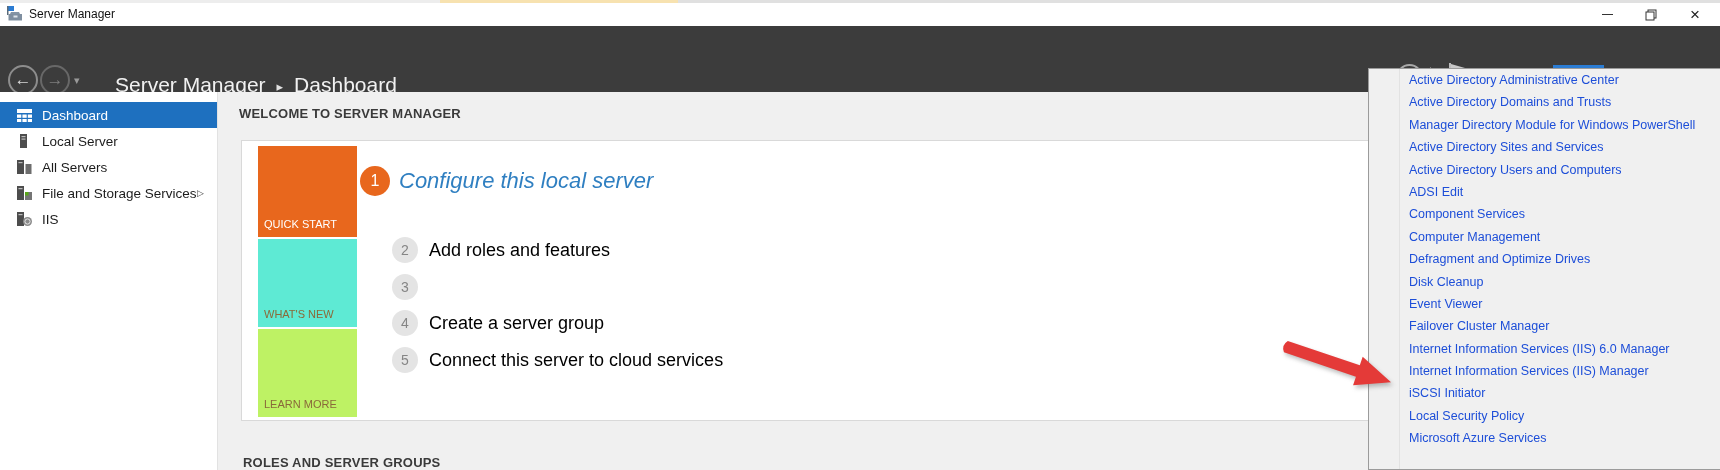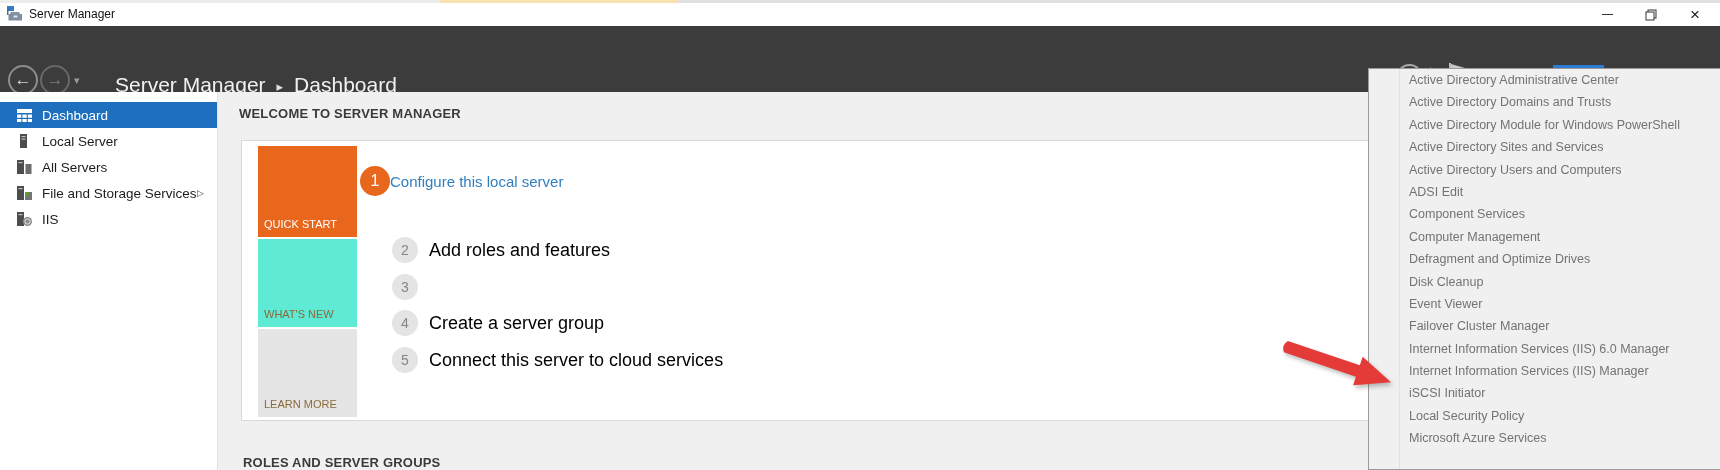--- a/index.html
+++ b/index.html
@@ -50,42 +50,42 @@
   
   .welcome-header{position:absolute;left:239px;top:106px;font-size:13px;font-weight:bold;color:#3a3a3a;letter-spacing:.2px;}
   .tile{position:absolute;left:241px;top:140px;width:1128px;height:281px;background:#ffffff;border:1px solid #d9d9d9;}
   .orange-col{position:absolute;left:16px;top:5px;width:99px;}
   .oc-sec{width:99px;margin-bottom:2px;position:relative;}
   .oc-sec .oc-label{position:absolute;left:6px;bottom:7px;font-size:11px;}
   .oc-1{height:91px;background:#e8671d;}
   .oc-1 .oc-label{color:#ffffff;}
   .oc-2{height:88px;background:#5eead4;}
   .oc-2 .oc-label,.oc-3 .oc-label{color:#8a6a3a;}
-  .oc-3{height:88px;background:#e5e5e5;margin-bottom:0;padding-left:8px;}
+  .oc-3{height:88px;background:#bef264;margin-bottom:0;padding-left:8px;}
 
   .step{position:absolute;display:flex;align-items:center;}
   .step .circ{border-radius:50%;display:flex;align-items:center;justify-content:center;}
   .step1{left:360px;top:166px;}
   .step1 .circ{width:30px;height:30px;background:#e8671d;color:#fff;font-size:16px;}
-  .step1 .lbl{margin-left:0;font-size:15px;color:#2f7fc1;}
+  .step1 .lbl{margin-left:9px;font-size:22px;color:#2f7fc1;font-style:italic;}
   .stepN .circ{width:26px;height:26px;background:#e4e4e4;color:#858585;font-size:14px;}
   .stepN .lbl{margin-left:11px;font-size:18px;color:#000000;}
   .step2{left:392px;top:237px;}
   .step3{left:392px;top:274px;}
   .step4{left:392px;top:310px;}
   .step5{left:392px;top:347px;}
 
   .roles-header{position:absolute;left:243px;top:455px;font-size:13px;font-weight:bold;color:#3a3a3a;letter-spacing:.2px;}
 
   
   .tools-menu{position:absolute;left:1368px;top:68px;width:352px;height:402px;background:#f0f0f0;
               border:1px solid #9b9b9b;border-right:none;z-index:5;overflow:hidden;}
   .tm-gutter{position:absolute;left:30px;top:0;bottom:0;width:1px;background:#e2e2e2;}
   .tm-items{position:absolute;left:0;top:0;right:0;display:flex;flex-direction:column;}
-  .tm-item{height:22.4px;line-height:22.4px;padding-left:40px;font-size:12.5px;color:#737373;white-space:nowrap;}
+  .tm-item{height:22.4px;line-height:22.4px;padding-left:40px;font-size:12.5px;color:#1d4ed8;white-space:nowrap;}
 
   
   .anno-arrow{position:absolute;left:1272px;top:334px;z-index:10;filter:drop-shadow(2px 3px 2px rgba(70,70,70,.35));}
 </style>
 </head>
 <body>
 
 <div id="screen">
 
   <div class="top-strip">
@@ -234,21 +234,21 @@
     <div class="lbl">Connect this server to cloud services</div>
   </div>
 
   <div class="roles-header">ROLES AND SERVER GROUPS</div>
 
   <div class="tools-menu">
     <div class="tm-gutter"></div>
     <div class="tm-items">
       <div class="tm-item">Active Directory Administrative Center</div>
       <div class="tm-item">Active Directory Domains and Trusts</div>
-      <div class="tm-item">Active Directory Module for Windows PowerShell</div>
+      <div class="tm-item">Manager Directory Module for Windows PowerShell</div>
       <div class="tm-item">Active Directory Sites and Services</div>
       <div class="tm-item">Active Directory Users and Computers</div>
       <div class="tm-item">ADSI Edit</div>
       <div class="tm-item">Component Services</div>
       <div class="tm-item">Computer Management</div>
       <div class="tm-item">Defragment and Optimize Drives</div>
       <div class="tm-item">Disk Cleanup</div>
       <div class="tm-item">Event Viewer</div>
       <div class="tm-item">Failover Cluster Manager</div>
       <div class="tm-item">Internet Information Services (IIS) 6.0 Manager</div>

